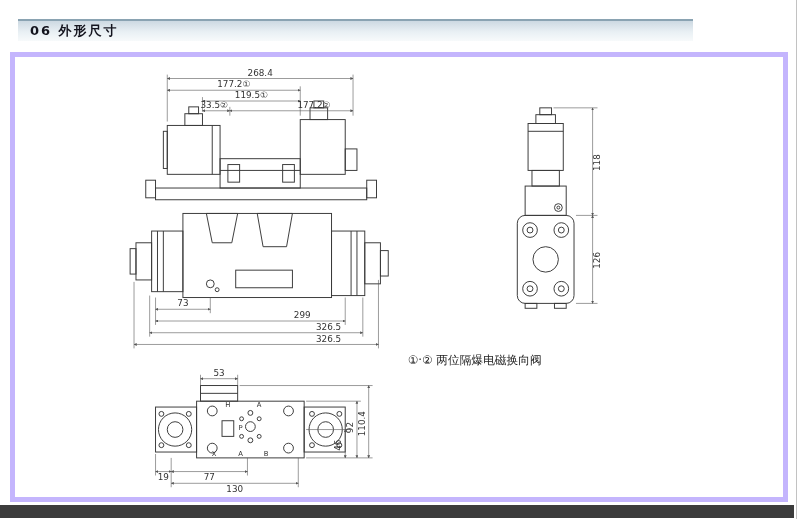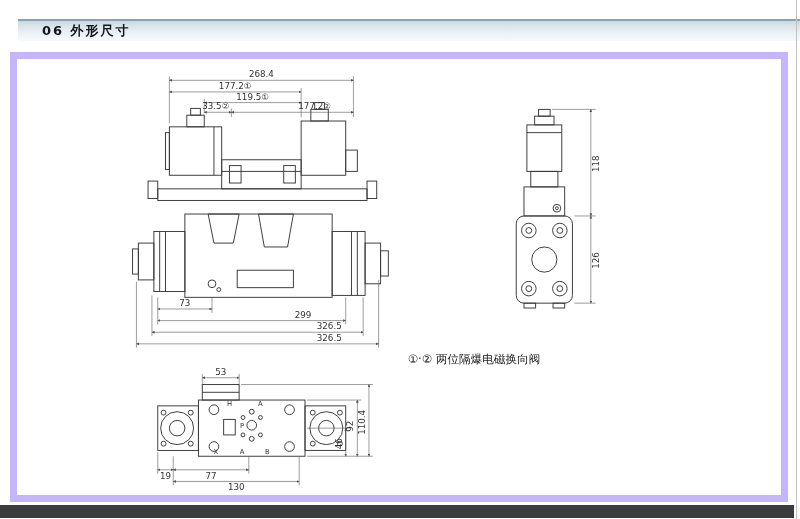--- a/index.html
+++ b/index.html
@@ -8,32 +8,32 @@
     font-family:"DejaVu Sans", sans-serif;
     background:#ededed;
     position:relative;
     overflow:hidden;
   }
   .page {
     position:absolute; left:0; top:0; width:800px; height:519px;
     background:#ffffff;
   }
   .header-bar {
-    position:absolute; left:18px; top:19px; width:783px; height:22px;
+    position:absolute; left:18px; top:19px; width:675px; height:22px;
     background:linear-gradient(180deg,#cdd9e2 0%,#e9f0f4 55%,#f7fafb 100%);
     border-top:2px solid #8aa3b2;
-    display:flex; align-items:center;padding-left:12px;
+    display:flex; align-items:center;
   }
   .header-bar .title {
     margin-left:12px; font-size:13px; font-weight:bold; color:#14141e;
     letter-spacing:2px;
   }
   .drawing-area {
     position:absolute; left:10px; top:52px; width:778px; height:450px;
-    border:7px solid #c4b5fd; background:#fff;
+    border:5px solid #c4b5fd; background:#fff;
   }
   .drawing-area svg { display:block; width:100%; height:100%; }
   svg text { font-family:"DejaVu Sans", sans-serif; }
   .footer-bar {
     position:absolute; left:0; right:6px; bottom:1px; height:13px;
     background:#3c3c3c;
   }
   .right-edge {
     position:absolute; top:0; bottom:0; right:3px; width:1px; background:#c2c2c2;
   }

